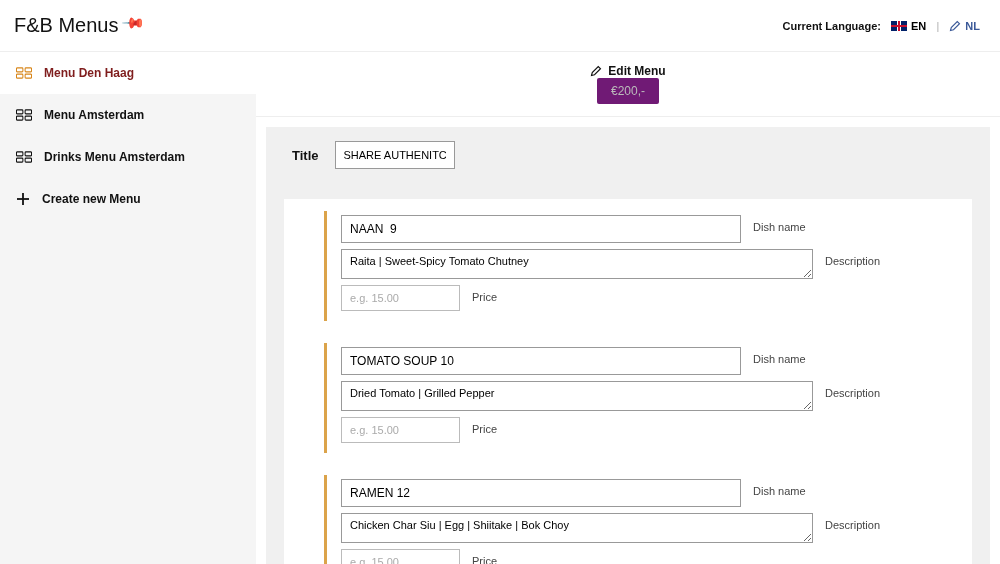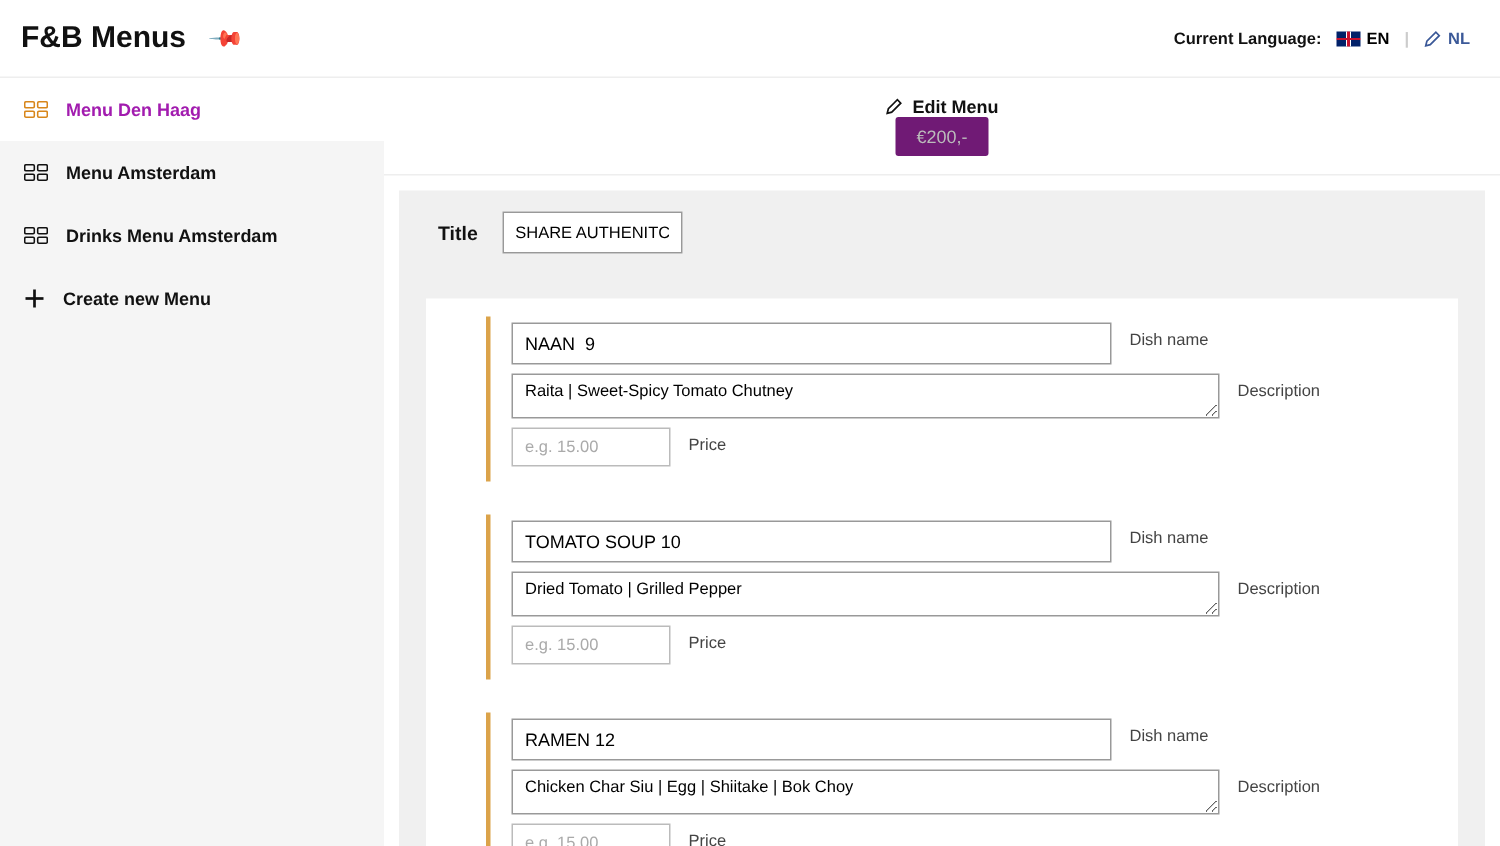--- a/index.html
+++ b/index.html
@@ -13,25 +13,24 @@
     .header {
       display: flex;
       justify-content: space-between;
       align-items: center;
       padding: 14px 20px 14px 14px;
       border-bottom: 1px solid #eee;
       background: #fff;
     }
     .header-title {
       font-size: 20px;
-      font-weight: 700;
+      font-weight: 400;
       color: #111;
       display: flex;
-      align-items: center;
-      gap: 18px;
+      gap: 4px;
     }
     .pin-icon {
       transform: rotate(45deg);
       display: inline-block;
       font-size: 15px;
       color: #333;
     }
     .lang-block {
       display: flex;
       align-items: center;
@@ -86,21 +85,21 @@
       align-items: center;
       gap: 12px;
       padding: 14px 16px;
       font-size: 12px;
       font-weight: 600;
       color: #111;
       cursor: pointer;
     }
     .sidebar-item.active {
       background: #fff;
-      color: #a21caf;
+      color: #7f1d1d;
     }
     .sidebar-item.active .menu-icon rect,
     .sidebar-item.active .menu-icon line {
       stroke: #d8861a;
     }
     .menu-icon {
       width: 16px;
       height: 12px;
       flex-shrink: 0;
     }
@@ -194,21 +193,21 @@
     .dish-desc-input {
       width: 472px;
       height: 30px;
       padding: 5px 8px;
       border: 1px solid #999;
       font-size: 11px;
       font-family: inherit;
       resize: both;
     }
     .dish-price-input {
-      width: 106px;
+      width: 119px;
       padding: 6px 8px;
       border: 1px solid #bbb;
       font-size: 11px;
       font-family: inherit;
       color: #999;
     }
     .field-label {
       font-size: 11px;
       color: #444;
       padding-top: 6px;

